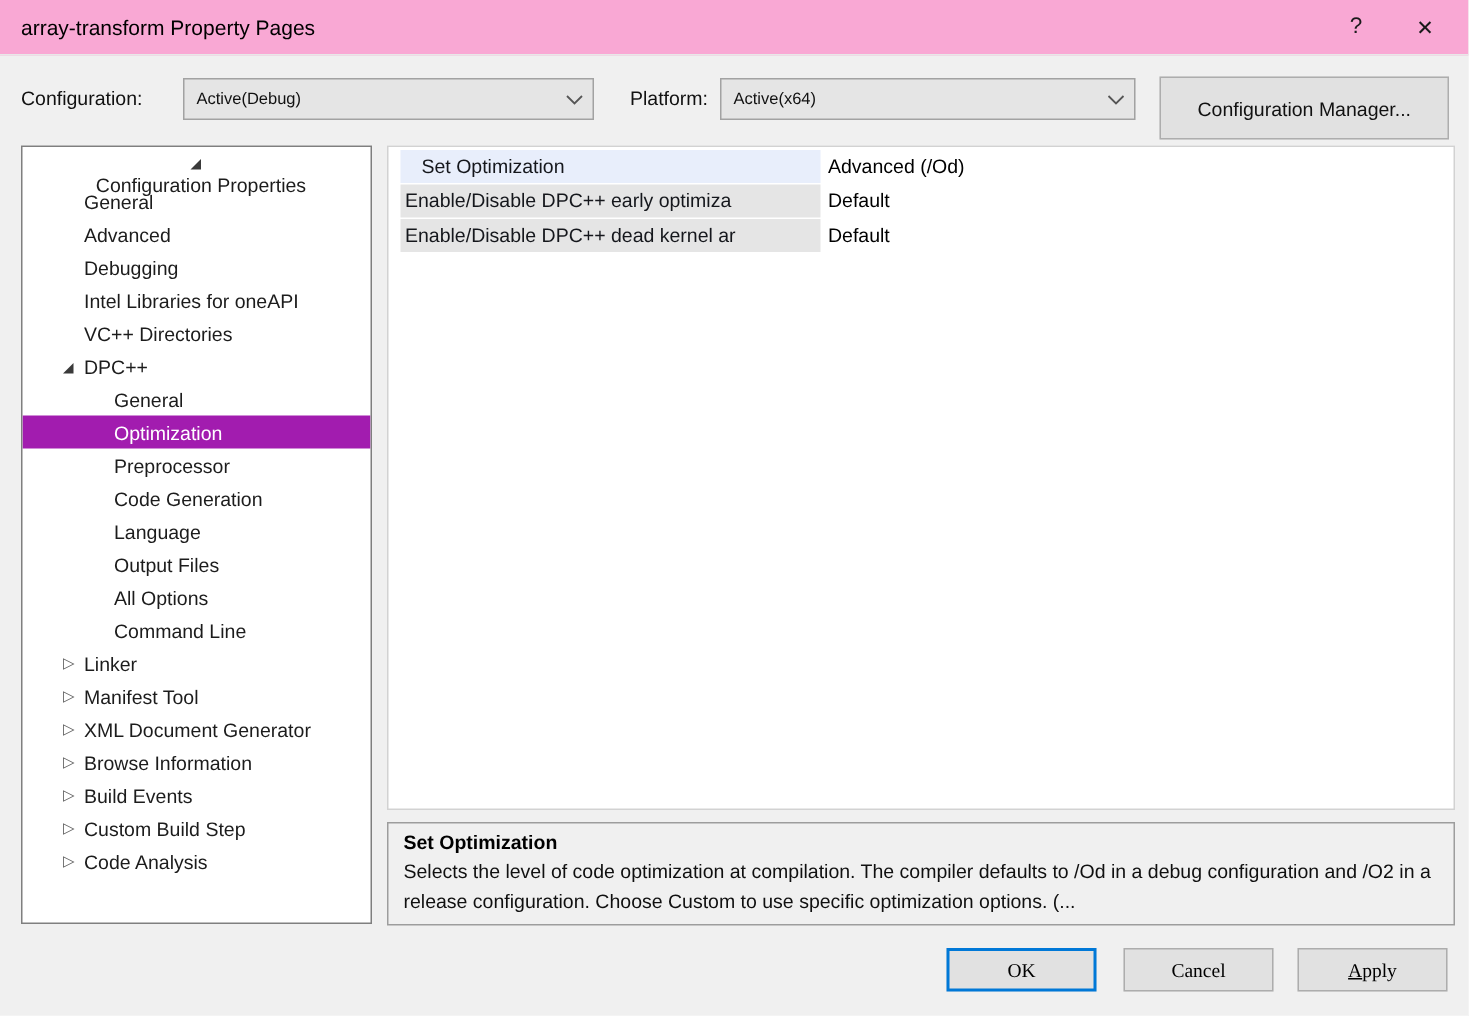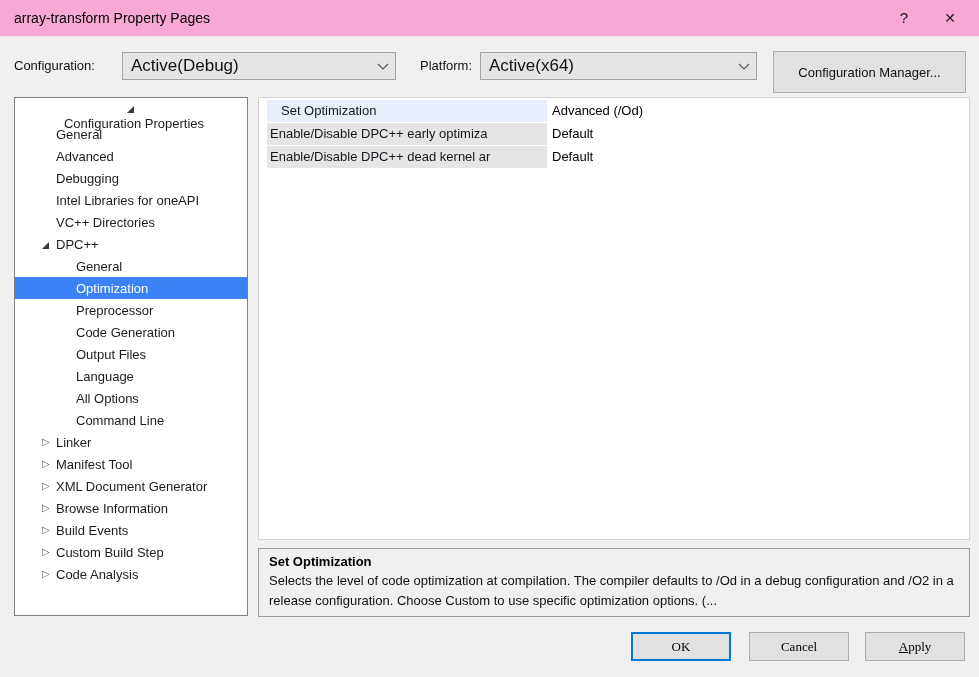--- a/index.html
+++ b/index.html
@@ -13,34 +13,34 @@
   .tb-help{right:54px;}
   .tb-close{right:8px;font-size:14px;}
 
   
   .tb-label{position:absolute;top:52px;height:28px;line-height:28px;font-size:13px;color:#111;}
   .lbl-config{left:14px;}
   .lbl-platform{left:420px;}
   .combo{position:absolute;top:52px;height:28px;background:#e5e5e5;border:1px solid #a2a2a2;box-sizing:border-box;display:flex;align-items:center;}
   .combo-config{left:122px;width:274px;}
   .combo-platform{left:480px;width:277px;}
-  .combo-value{flex:1;padding-left:8px;font-size:17px;color:#111;white-space:nowrap;overflow:hidden;}
+  .combo-value{flex:1;padding-left:8px;font-size:11px;color:#111;white-space:nowrap;overflow:hidden;}
   .combo .chev{width:24px;display:flex;justify-content:center;align-items:center;}
   .btn-cfgmgr{position:absolute;left:773px;top:51px;width:193px;height:42px;background:#e1e1e1;border:1px solid #adadad;box-sizing:border-box;font-size:13px;color:#111;text-align:center;padding:0;font-family:inherit;}
 
   
   .tree{position:absolute;left:14px;top:97px;width:234px;height:519px;background:#ffffff;border:1px solid #7f7f7f;box-sizing:border-box;padding-top:3px;overflow:hidden;}
   .tree-item{display:flex;align-items:center;height:22px;font-size:13px;white-space:nowrap;cursor:default;}
   .tree-item .twisty{display:inline-block;width:14px;flex:0 0 14px;text-align:left;}
   .tree-item.lvl1{padding-left:6px;flex-direction:column;}
   .tree-item.lvl2{padding-left:27px;}
   .tree-item.lvl3{padding-left:47px;}
   .tree-item.expanded .twisty::before{content:"";display:inline-block;width:0;height:0;border-bottom:7px solid #3a3a3a;border-left:7px solid transparent;}
   .tree-item.collapsed .twisty::before{content:"▷";font-family:"DejaVu Sans",sans-serif;font-size:10px;color:#5c5c5c;position:relative;top:-2px;}
-  .tree-item.selected{background:#3b82f6;color:#ffffff;}
+  .tree-item.selected{background:#a21caf;color:#ffffff;}
 
   
   .grid{position:absolute;left:258px;top:97px;width:712px;height:443px;background:#ffffff;border:1px solid #d2d2d2;box-sizing:border-box;padding-top:2px;overflow:hidden;}
   .grid-row{display:flex;height:22px;margin-bottom:1px;font-size:13px;cursor:default;}
   .cell-label{margin-left:8px;width:280px;flex:0 0 280px;box-sizing:border-box;background:#e5e5e5;line-height:22px;padding-left:3px;white-space:nowrap;overflow:hidden;color:#15171c;}
   .grid-row.selected .cell-label{padding-left:14px;background:#e8eefb;}
   .cell-value{flex:1;line-height:22px;padding-left:5px;white-space:nowrap;overflow:hidden;color:#000;}
 
   
   .descr{position:absolute;left:258px;top:548px;width:712px;height:69px;background:#f0f0f0;border:1px solid #9d9d9d;box-sizing:border-box;padding:5px 10px 0 10px;overflow:hidden;}
@@ -130,25 +130,25 @@
       <div class="tree-item lvl3 leaf">
         <span class="twisty"></span>
         <span class="tree-label">Preprocessor</span>
       </div>
       <div class="tree-item lvl3 leaf">
         <span class="twisty"></span>
         <span class="tree-label">Code Generation</span>
       </div>
       <div class="tree-item lvl3 leaf">
         <span class="twisty"></span>
+        <span class="tree-label">Language</span>
+      </div>
+      <div class="tree-item lvl3 leaf">
+        <span class="twisty"></span>
         <span class="tree-label">Output Files</span>
-      </div>
-      <div class="tree-item lvl3 leaf">
-        <span class="twisty"></span>
-        <span class="tree-label">Language</span>
       </div>
       <div class="tree-item lvl3 leaf">
         <span class="twisty"></span>
         <span class="tree-label">All Options</span>
       </div>
       <div class="tree-item lvl3 leaf">
         <span class="twisty"></span>
         <span class="tree-label">Command Line</span>
       </div>
       <div class="tree-item lvl2 collapsed">

